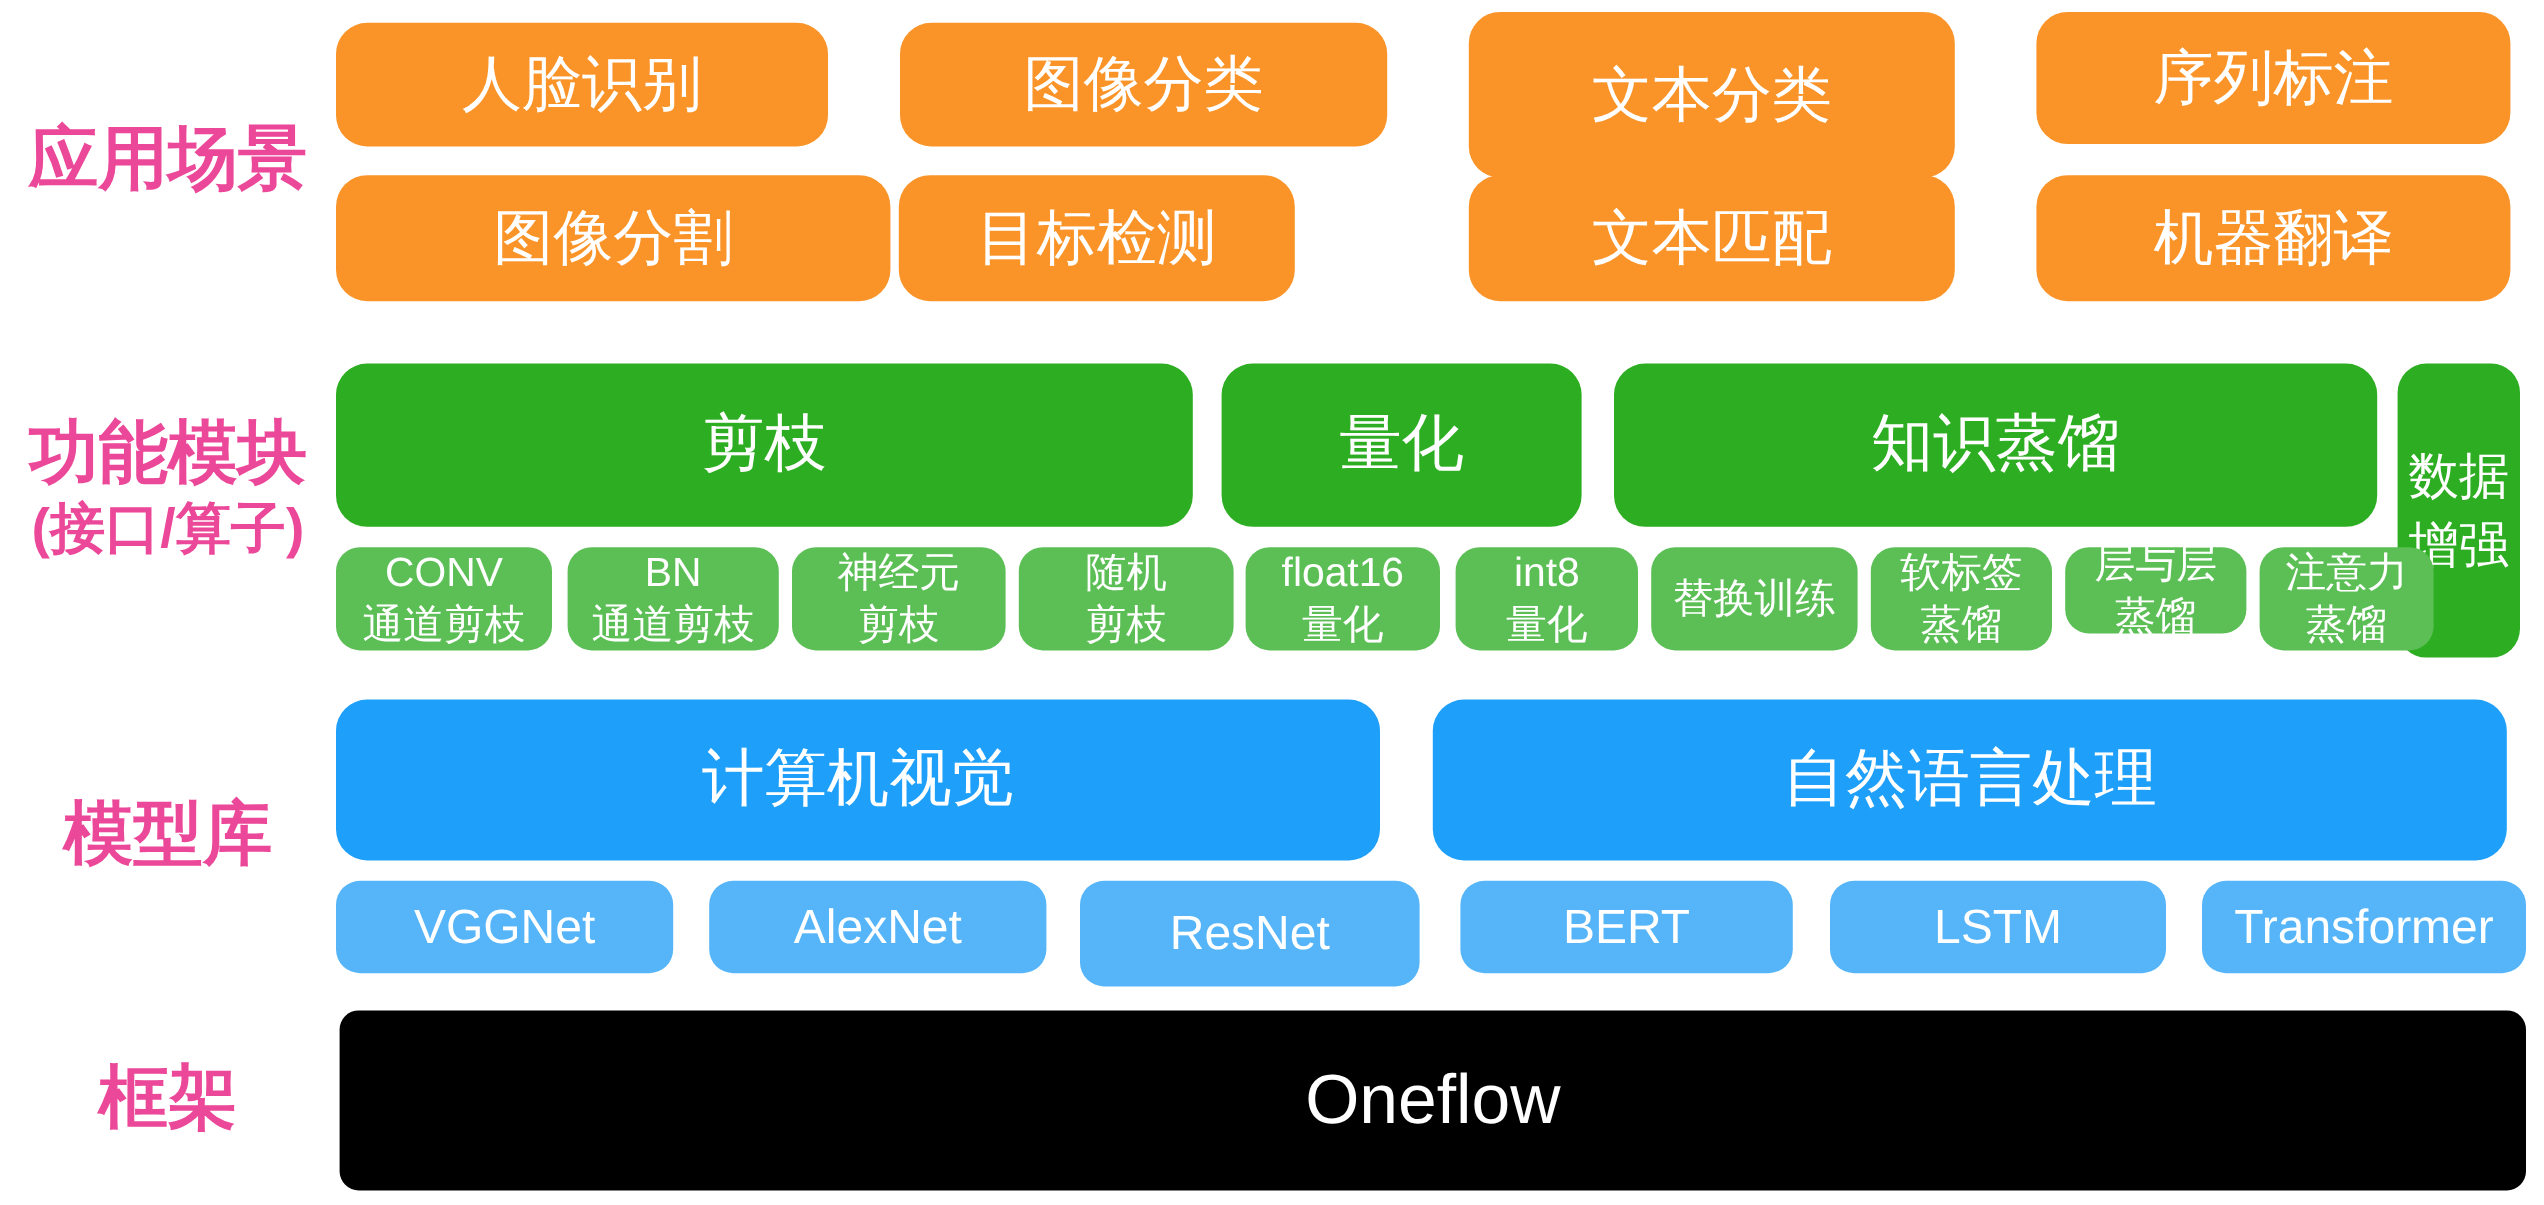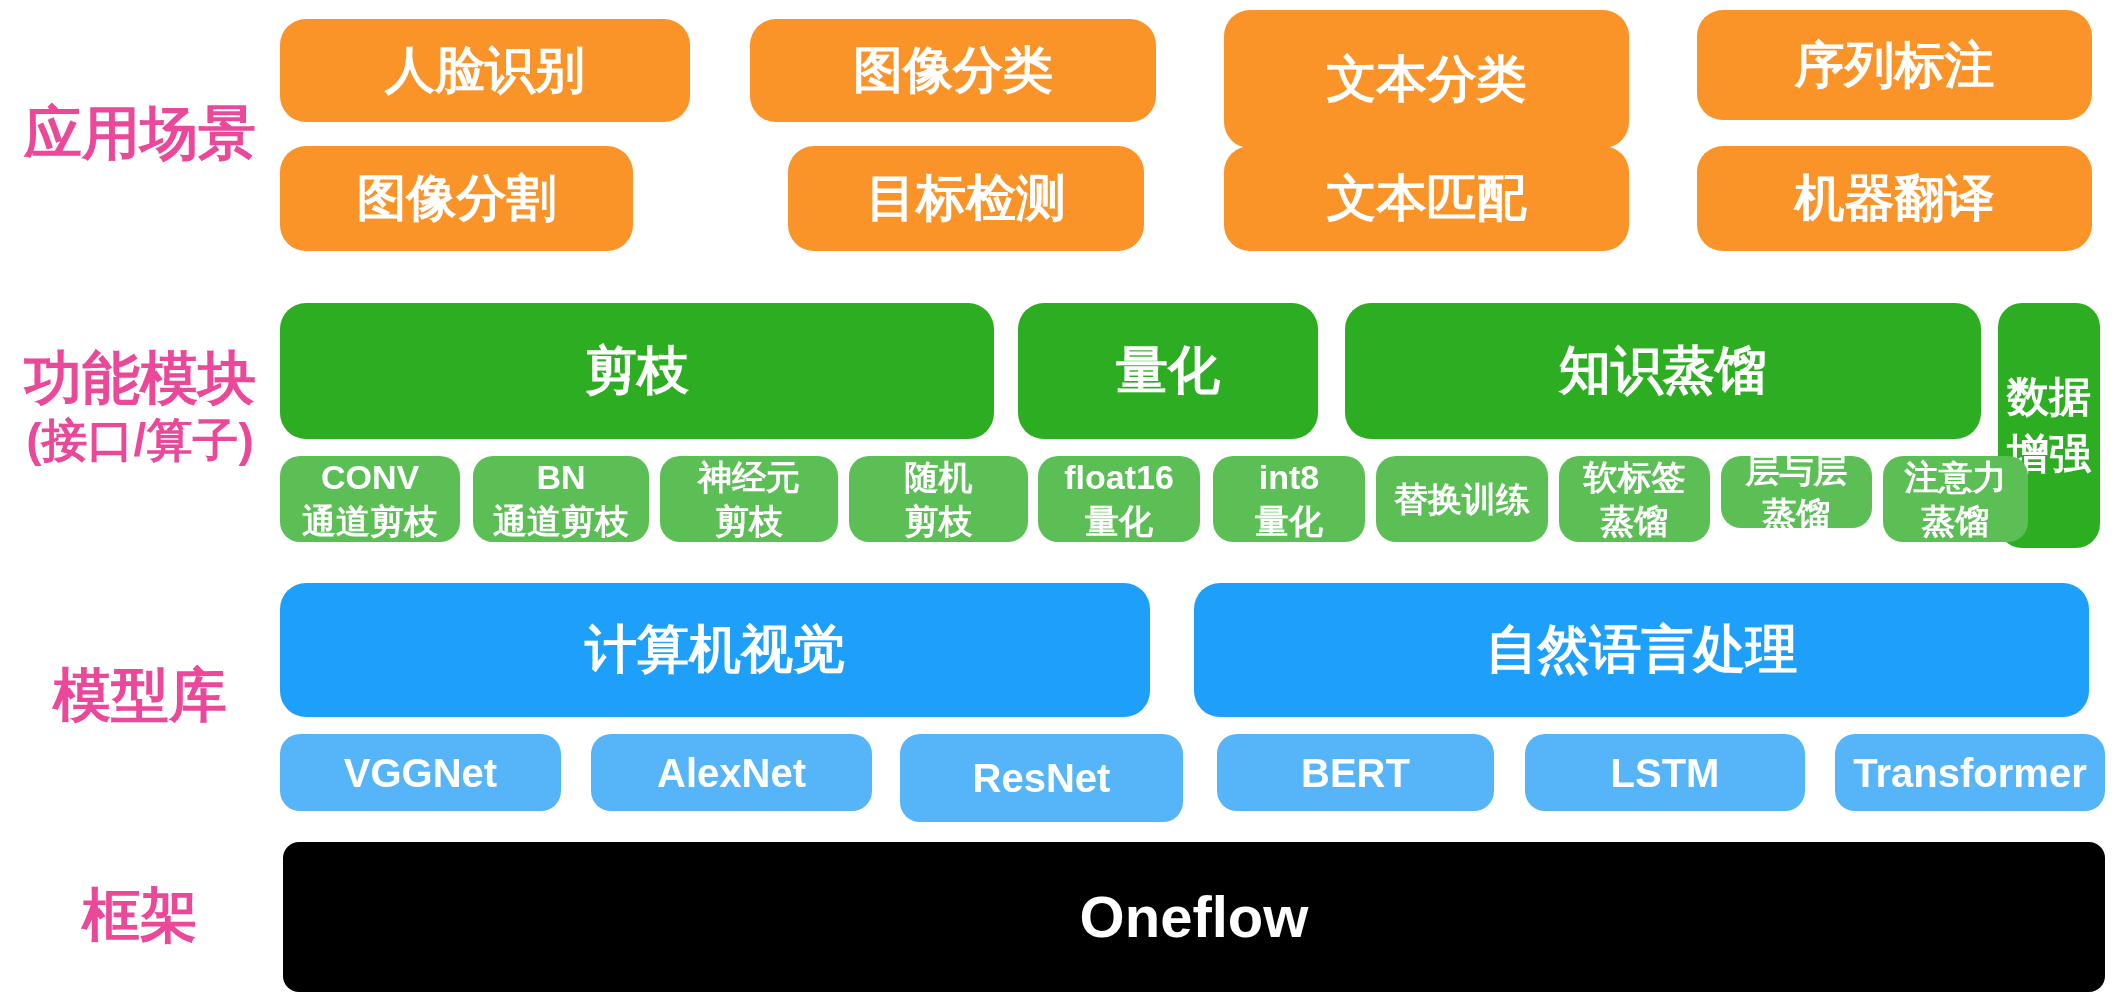--- a/index.html
+++ b/index.html
@@ -6,21 +6,21 @@
   #stage{
     position:relative;
     width:2120px;height:1004px;
     background:#ffffff;
     font-family:"Liberation Sans","DejaVu Sans",sans-serif;
     overflow:hidden;
   }
   .box{
     position:absolute;
     display:flex;align-items:center;justify-content:center;
-    text-align:center;color:#ffffff;font-weight:bold;
+    text-align:center;color:#ffffff;font-weight:normal;
     line-height:1.1;white-space:nowrap;
   }
   .orange{background:#FA9428;border-radius:26px;font-size:50px;}
   .green-big{background:#2DAD21;border-radius:26px;font-size:52px;}
   .green-tall{background:#2DAD21;border-radius:24px;font-size:42px;flex-direction:column;line-height:1.35;}
   .green-small{background:#5CBF56;border-radius:20px;font-size:34px;flex-direction:column;line-height:1.3;}
   .blue-big{background:#1EA0FA;border-radius:26px;font-size:52px;}
   .blue-small{background:#55B5F8;border-radius:20px;font-size:40px;}
   .black-bar{background:#000000;border-radius:16px;font-size:58px;}
   .side-label{
@@ -48,22 +48,22 @@
   </div>
   <div class="side-label" style="top:882px;">
     <div class="l1">框架</div>
   </div>
 
   <div class="box orange" style="left:280px;top:19px;width:410px;height:103px;">人脸识别</div>
   <div class="box orange" style="left:750px;top:19px;width:406px;height:103px;">图像分类</div>
   <div class="box orange" style="left:1224px;top:10px;width:405px;height:138px;">文本分类</div>
   <div class="box orange" style="left:1697px;top:10px;width:395px;height:110px;">序列标注</div>
 
-  <div class="box orange" style="left:280px;top:146px;width:353px;height:105px;text-align:center;">图像分割</div>
-  <div class="box orange" style="left:788px;top:146px;width:356px;height:105px;">目标检测</div>
+  <div class="box orange" style="left:280px;top:146px;width:462px;height:105px;text-align:center;">图像分割</div>
+  <div class="box orange" style="left:749px;top:146px;width:330px;height:105px;">目标检测</div>
   <div class="box orange" style="left:1224px;top:146px;width:405px;height:105px;">文本匹配</div>
   <div class="box orange" style="left:1697px;top:146px;width:395px;height:105px;">机器翻译</div>
 
   <div class="box green-big" style="left:280px;top:303px;width:714px;height:136px;">剪枝</div>
   <div class="box green-big" style="left:1018px;top:303px;width:300px;height:136px;">量化</div>
   <div class="box green-big" style="left:1345px;top:303px;width:636px;height:136px;">知识蒸馏</div>
   <div class="box green-tall" style="left:1998px;top:303px;width:102px;height:245px;">
     <span>数据</span>
     <span>增强</span>
   </div>

